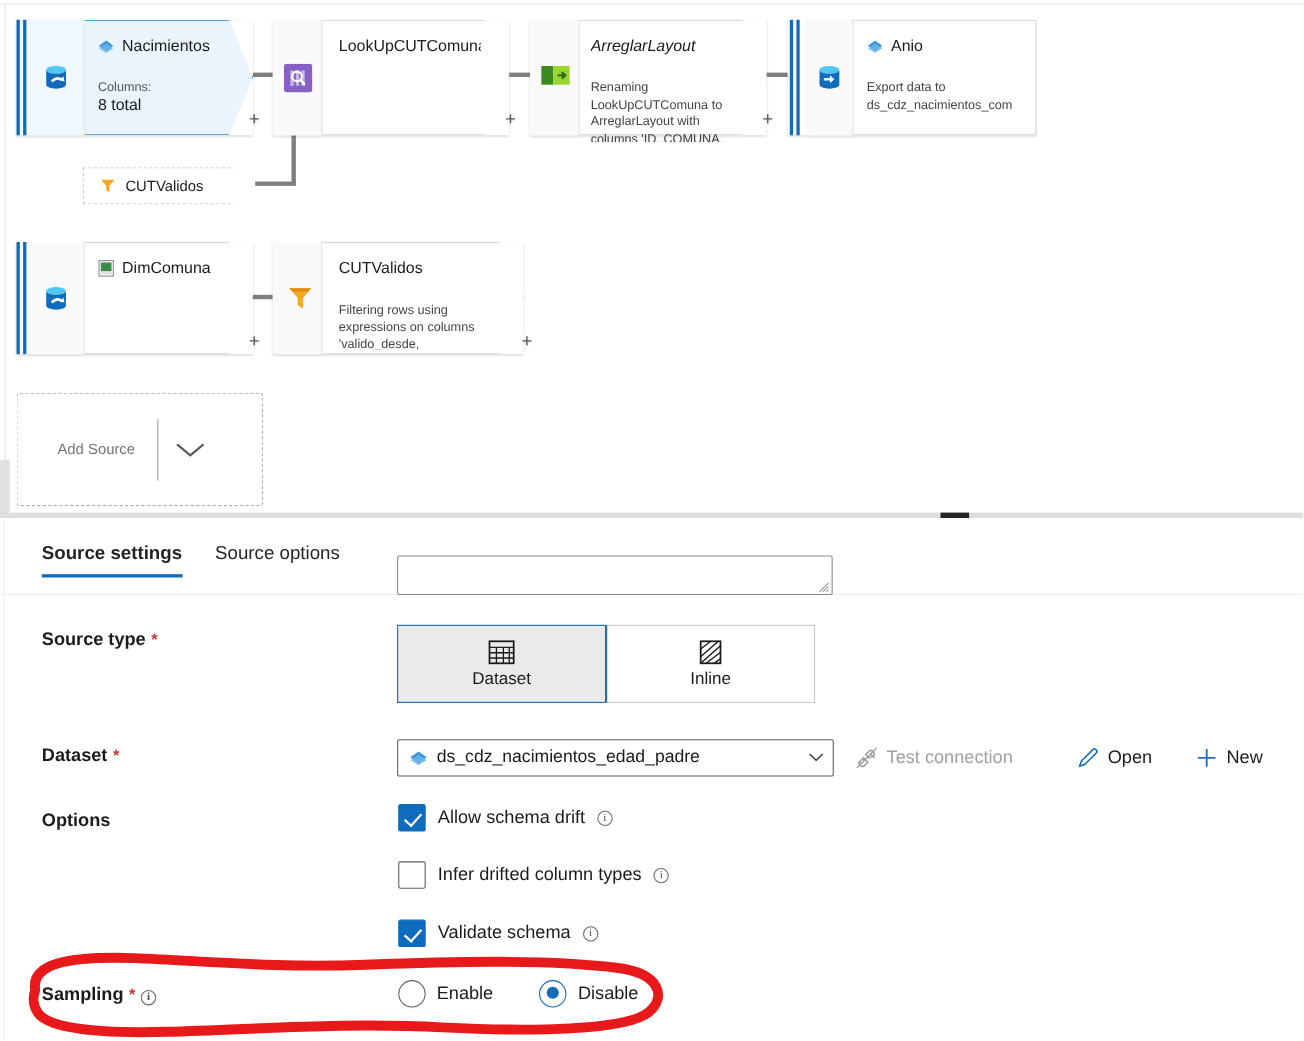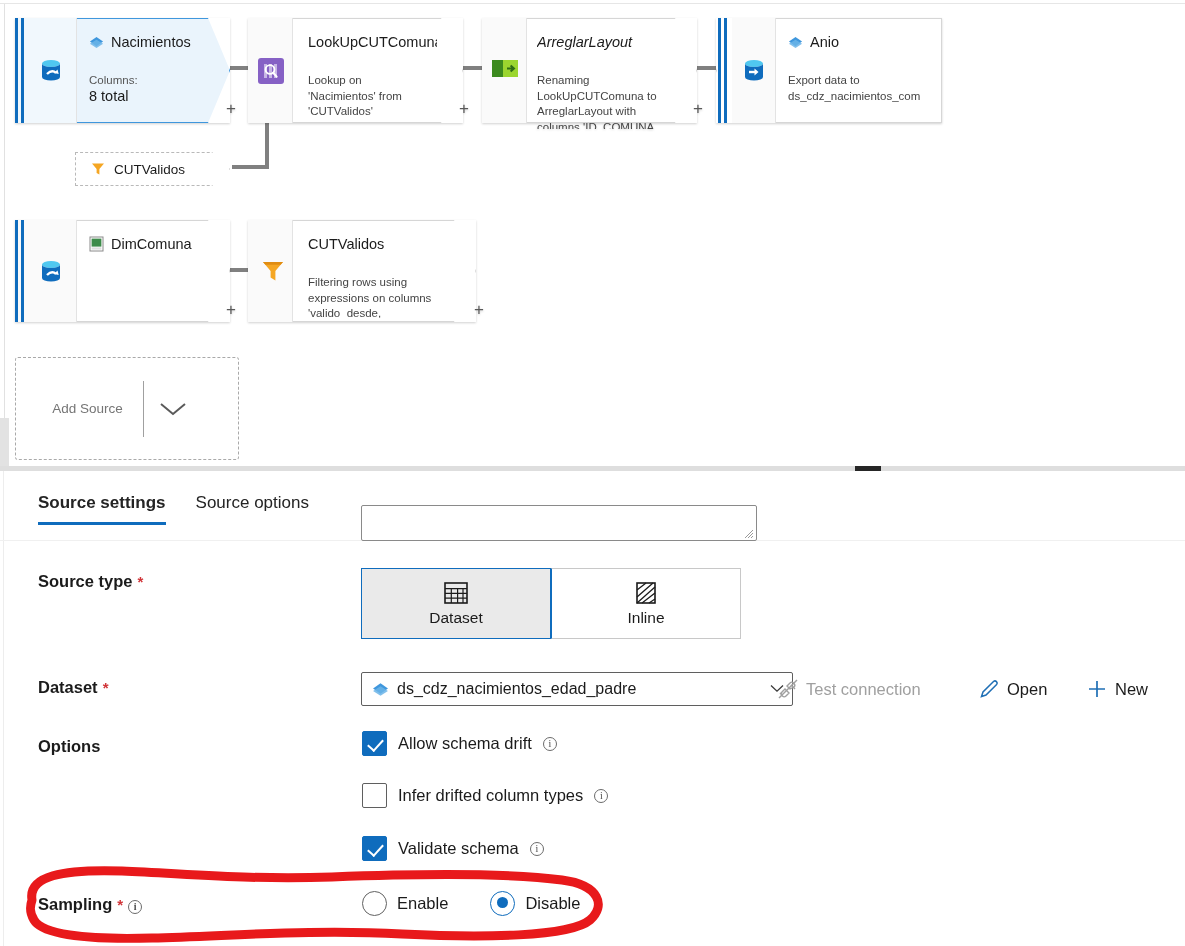--- a/index.html
+++ b/index.html
@@ -149,21 +149,21 @@
     width:190px; height:71px; border:1px solid #c8c8c8; background:#fff;
     display:flex; flex-direction:column; align-items:center; justify-content:center;
     gap:4px; font-size:15.5px; color:#1b1b1b; cursor:pointer;
   }
   .srctype .opt.sel { background:#eaeaea; border-color:#0f6cbd; }
   .srctype .opt + .opt { border-left:none; }
   .srctype .opt.sel + .opt { border-left:1px solid #0f6cbd; }
 
   
   .dd {
-    position:absolute; left:361px; top:672px; width:432px; height:34px;
+    position:absolute; left:361px; top:672px; width:397px; height:34px;
     border:1px solid #5f5f5f; border-radius:2px; background:#fff;
     display:flex; align-items:center; padding:0 8px 0 10px; gap:8px;
     font-size:16px; color:#1b1b1b; cursor:pointer;
   }
   .dd .val { flex:1; white-space:nowrap; overflow:hidden; }
   .dd .car { color:#3a3a3a; font-size:12px; }
 
   .act { position:absolute; display:flex; align-items:center; gap:7px;
          font-size:16.5px; cursor:pointer; white-space:nowrap; }
   .act.disabled { color:#a0a0a0; cursor:default; }
@@ -248,21 +248,20 @@
           <svg width="26" height="26" viewBox="0 0 26 26">
             <rect x="0" y="0" width="26" height="26" rx="3" fill="#8661c5"></rect>
             <rect x="6" y="6" width="3" height="14" fill="#fff" opacity="0.55"></rect>
             <rect x="11" y="6" width="3" height="14" fill="#fff" opacity="0.55"></rect>
             <rect x="16" y="6" width="3" height="14" fill="#fff" opacity="0.55"></rect>
             <circle cx="12" cy="11.5" r="4.4" fill="none" stroke="#fff" stroke-width="1.9"></circle>
             <path d="M15.2 14.8 L18.6 18.6" stroke="#fff" stroke-width="2.1" stroke-linecap="round"></path>
           </svg>
         </div>
         <div class="node-title" style="left:60px;">LookUpCUTComuna</div>
-        <div class="node-desc" style="left:60px; right:34px;">Lookup on 'Nacimientos' from 'CUTValidos'</div>
         <div class="plus" style="right:-6px; bottom:6px;">+</div>
       </div>
     </div>
 
     <div class="node" style="left:482px; top:18px; width:215px; height:105px;">
       <div class="node-body">
         <div class="chev"></div>
         <div class="rail" style="width:45px;"></div>
         <div class="badge" style="left:10px;">
           <svg width="26" height="22" viewBox="0 0 26 22">

